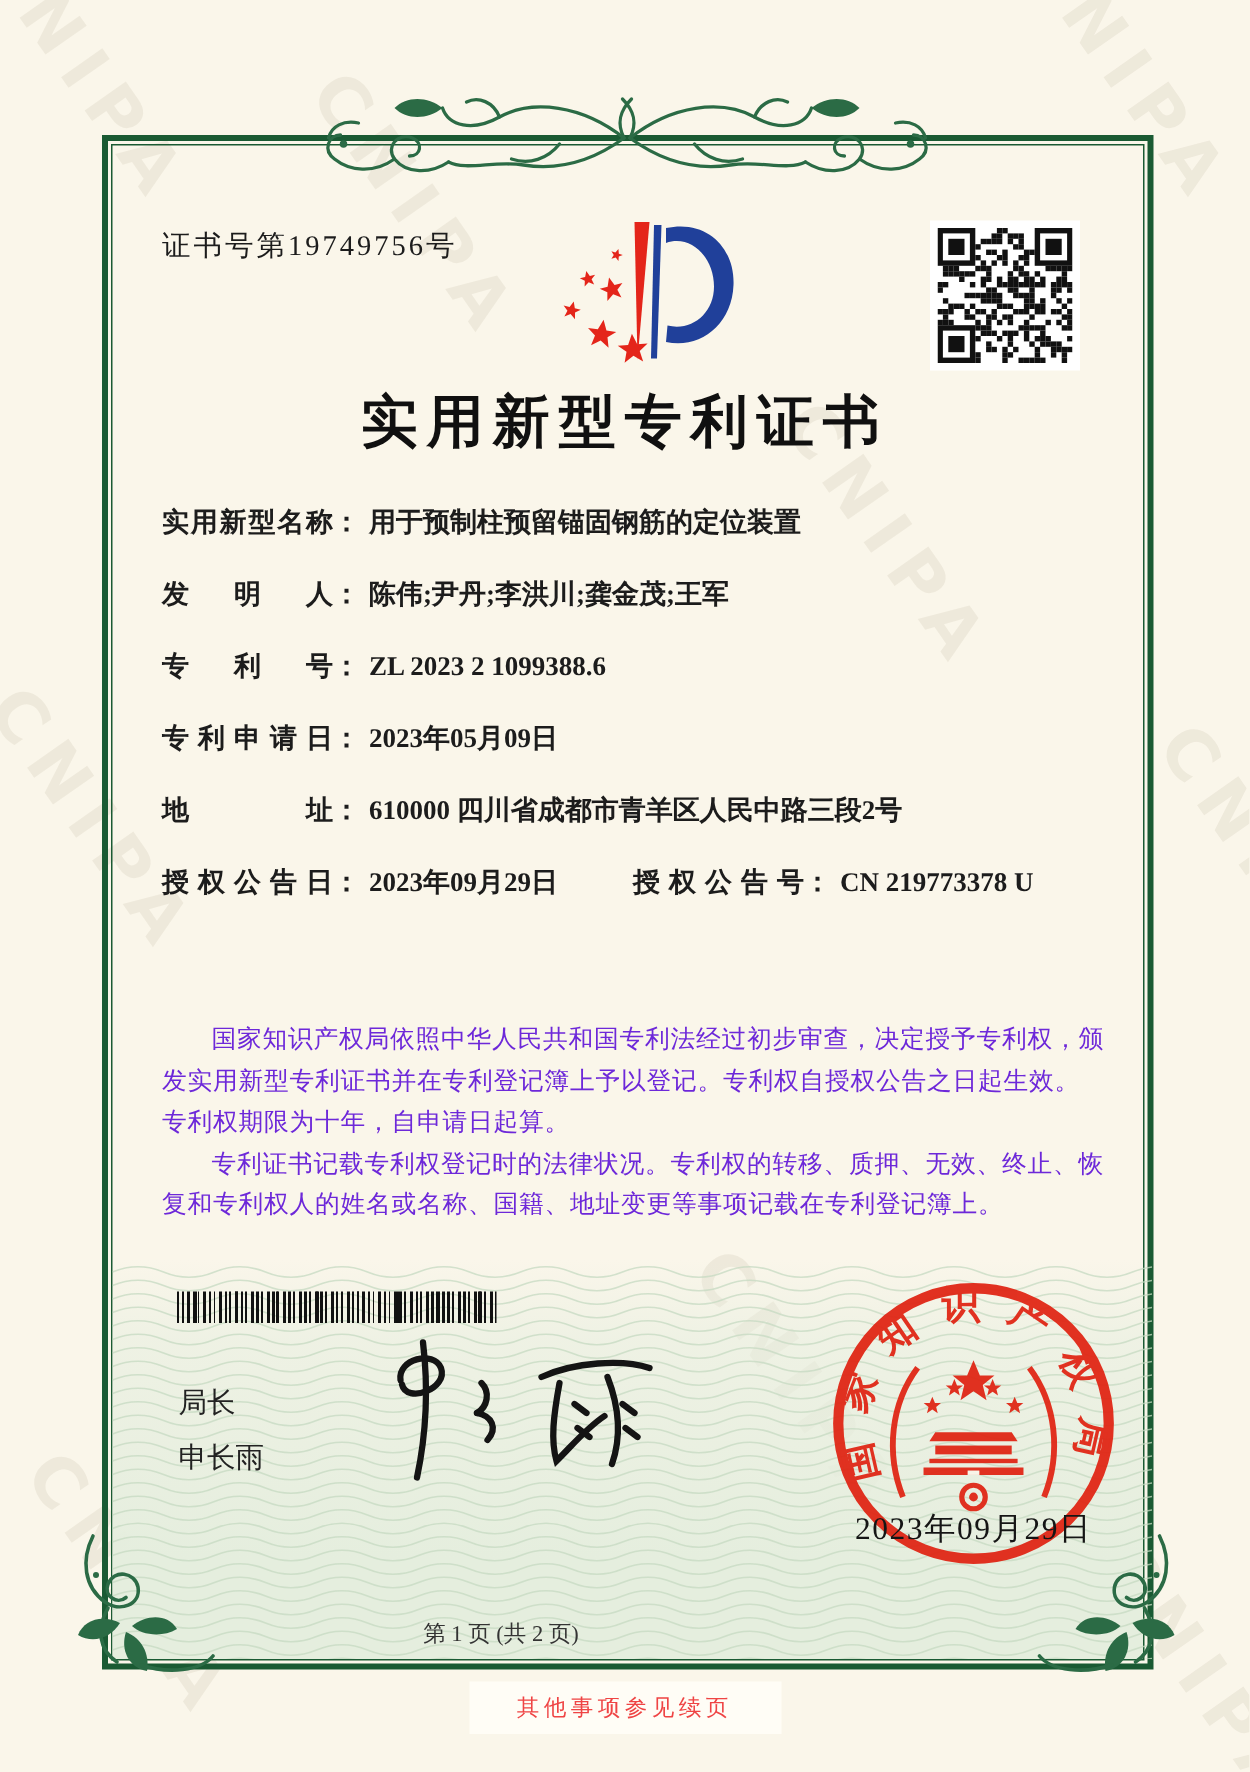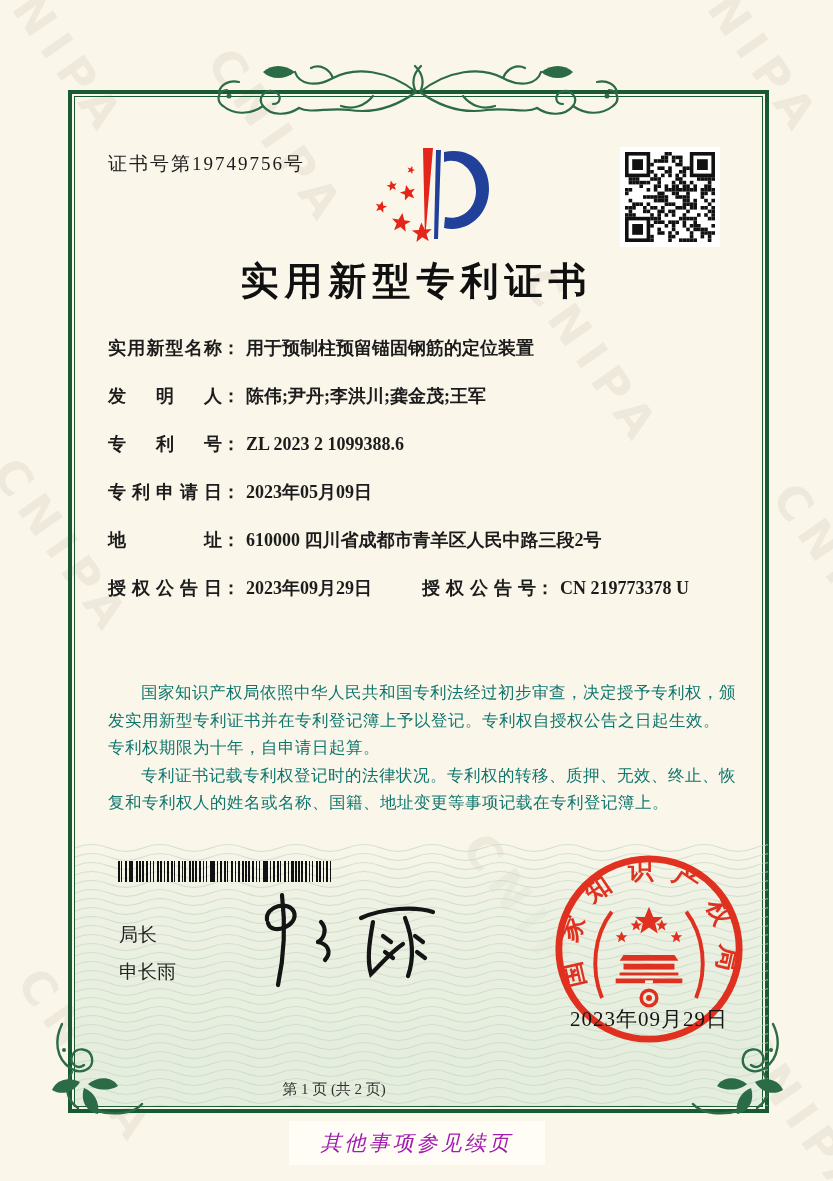--- a/index.html
+++ b/index.html
@@ -26,40 +26,40 @@
   
   #rows{position:absolute;left:108px;top:334px;width:628px;font-size:18px;}
   .row{position:relative;height:28px;line-height:28px;margin-bottom:20px;white-space:nowrap;font-weight:bold;}
   .flabel{display:inline-block;width:114px;text-align:justify;text-align-last:justify;
       -moz-text-align-last:justify;text-justify:inter-character;vertical-align:top;}
   .colon{display:inline-block;vertical-align:top;}
   .fval{display:inline-block;margin-left:6px;vertical-align:top;}
   .pair2{position:absolute;left:314px;top:0;}
   
   #paras{position:absolute;left:108px;top:679px;width:628px;font-size:16.5px;line-height:27.5px;
-      color:#0f766e;}
+      color:#6d28d9;}
   #paras p{margin:0;text-indent:2em;letter-spacing:.5px;}
   
   #barcode{position:absolute;left:118px;top:861px;width:213px;height:21px;background:
       repeating-linear-gradient(90deg,#111 0 1.6px,rgba(0,0,0,0) 1.6px 3.2px,#111 3.2px 4.4px,rgba(0,0,0,0) 4.4px 7px,#111 7px 9px,rgba(0,0,0,0) 9px 10.6px),
       repeating-linear-gradient(90deg,rgba(0,0,0,0) 0 12px,#111 12px 13.6px,rgba(0,0,0,0) 13.6px 27px);}
   
   #sig-title{position:absolute;left:119px;top:922px;font-size:19px;
       font-family:Liberation Mono, monospace;color:#222;}
   #sig-name{position:absolute;left:119px;top:959px;font-size:19px;
       font-family:Liberation Serif, serif;color:#222;}
   #sig-svg{position:absolute;left:233px;top:890px;}
   
   #seal{position:absolute;left:551px;top:851px;width:196px;height:196px;}
   #seal-date{position:absolute;left:551px;top:1005px;width:196px;text-align:center;
       font-size:21px;letter-spacing:1px;color:#151515;z-index:7;}
   
   #page-ind{position:absolute;left:0;width:668px;top:1080px;text-align:center;font-size:15px;color:#333;}
   #note-box{position:absolute;left:50%;transform:translateX(-50%);top:1121px;background:#fffdf6;
-      padding:8px 32px;font-size:21px;letter-spacing:3px;color:#a21caf;font-style:italic;}
+      padding:8px 32px;font-size:15px;letter-spacing:3px;color:#ef4444;}
   .orn{position:absolute;pointer-events:none;}
   svg{display:block;}
 </style>
 </head>
 <body>
 
 <div id="page">
 
   <div class="wm" style="left:-45px;top:20px">CNIPA</div>
   <div class="wm" style="left:175px;top:110px">CNIPA</div>

